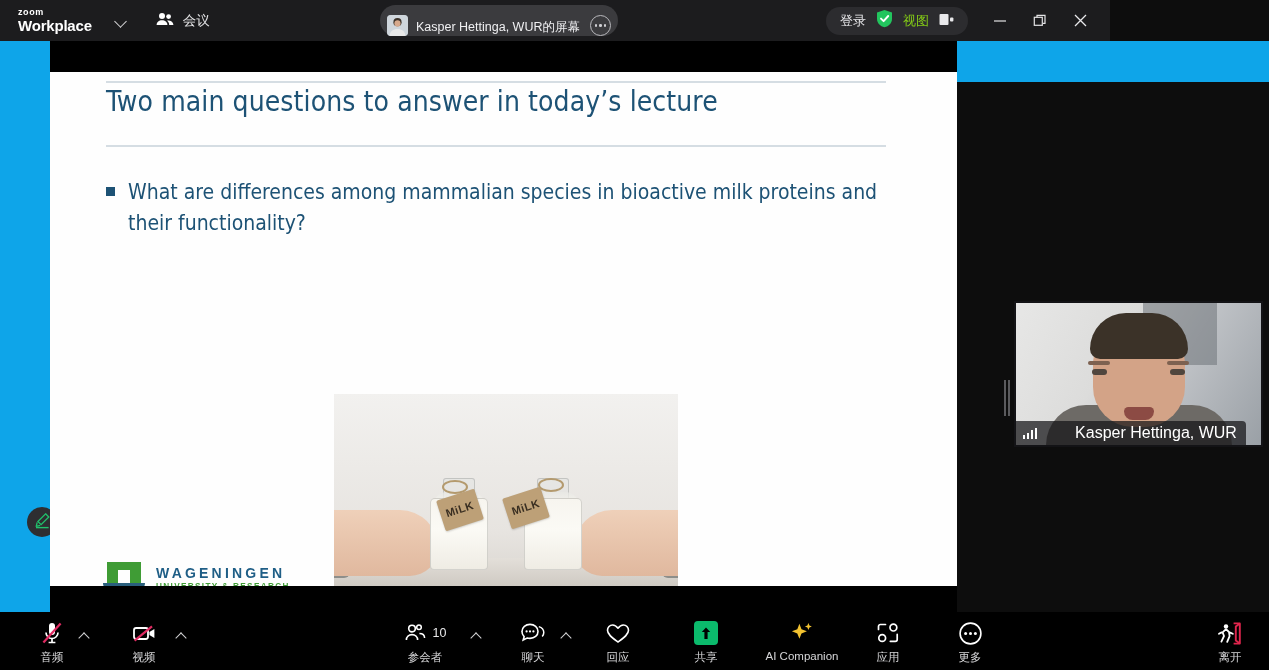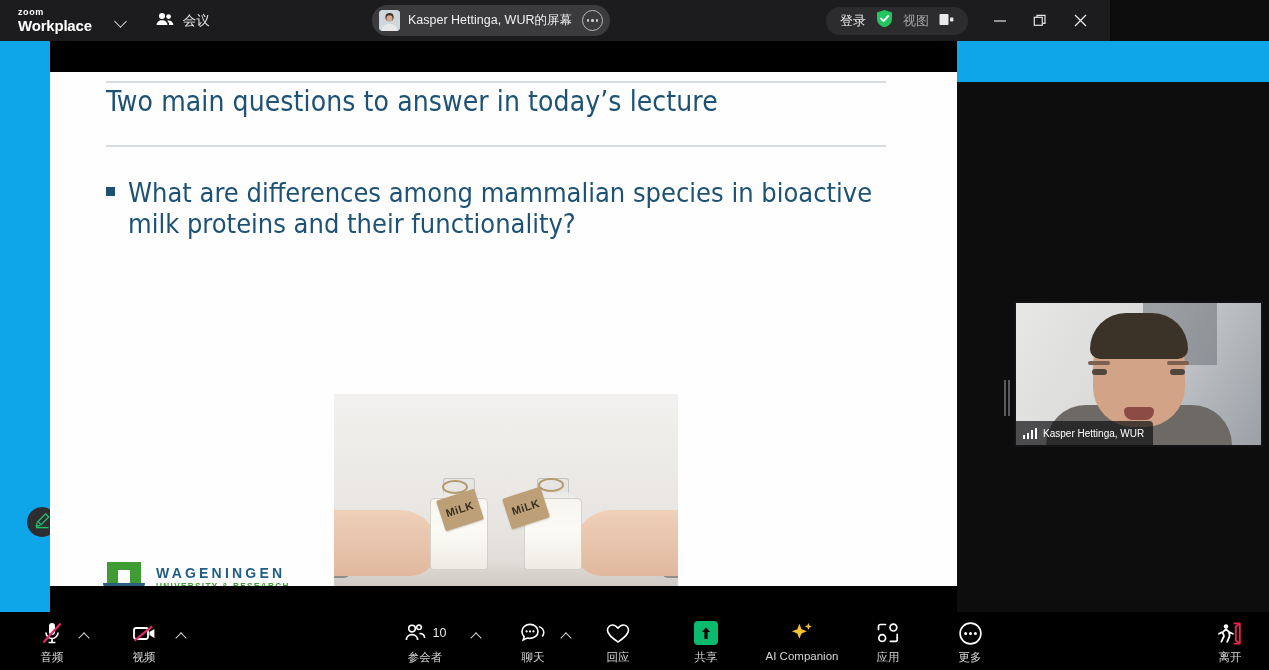--- a/index.html
+++ b/index.html
@@ -23,42 +23,42 @@
   }
   .chev-down::after {
     content: ""; position: absolute; left: 2px; top: 3px; width: 8px; height: 8px;
     border-right: 1.4px solid #d6d6d8; border-bottom: 1.4px solid #d6d6d8;
     transform: rotate(45deg);
   }
   .meet-group { display: flex; align-items: center; margin-left: 28px; gap: 9px; cursor: pointer; }
   .meet-label { font-size: 13.5px; color: #e6e6e8; }
 
   .share-pill {
-    position: absolute; left: 372px; top: 5px; height: 31px; width: 238px;
-    background: #3b3b3e; border-radius: 16px; display: flex; align-items: center; gap: 8px;
+    position: absolute; left: 380px; top: 5px; height: 31px; width: 238px;
+    background: #3b3b3e; border-radius: 16px; display: flex; align-items: flex-end; gap: 8px;
     padding: 0 7px;
   }
   .pill-avatar {
     width: 21px; height: 21px; border-radius: 4px; overflow: hidden; flex: 0 0 auto;
     background: #9aa3ab; position: relative;
   }
   .pill-text { font-size: 12.5px; color: #f0f0f2; white-space: nowrap; flex: 1 1 auto; }
   .pill-more {
     width: 21px; height: 21px; border-radius: 50%; border: 1.2px solid #b9b9bd;
     display: flex; align-items: center; justify-content: center; gap: 2px; flex: 0 0 auto; cursor: pointer;
   }
   .pill-more i { width: 2.4px; height: 2.4px; border-radius: 50%; background: #cfcfd3; display: block; }
 
   .right-cluster { position: absolute; right: 10px; top: 0; height: 41px; display: flex; align-items: center; }
   .login-group {
     display: flex; align-items: center; gap: 10px; background: #2c2c2f;
     border-radius: 15px; height: 28px; padding: 0 14px; margin-right: 12px;
   }
   .login-label { font-size: 13px; color: #e9e9ec; cursor: pointer; }
-  .view-label { font-size: 13px; color: #a3a3a3; cursor: pointer; }
+  .view-label { font-size: 13px; color: #84cc16; cursor: pointer; }
   .wbtn { width: 40px; height: 41px; display: flex; align-items: center; justify-content: center; cursor: pointer; }
 
   
   .stage { position: absolute; left: 0; top: 41px; width: 1269px; height: 571px; background: #0ea5e9; }
   .share-frame { position: absolute; left: 50px; top: 0; width: 907px; height: 571px; background: #000; }
   .slide {
     position: absolute; left: 0; top: 31px; width: 907px; height: 514px; background: #fefefe;
     overflow: hidden;
   }
   .slide-title {
@@ -67,21 +67,21 @@
     font-size: 28px; color: #1d5275; letter-spacing: .1px; white-space: nowrap;
   }
   .rule { position: absolute; left: 56px; width: 780px; height: 1.6px; background: #d5dde3; }
   .rule-top { top: 9px; }
   .rule-bot { top: 73px; }
 
   .bullets { position: absolute; left: 56px; top: 105px; width: 800px; }
   .bullet { display: flex; margin-bottom: 20px; }
   .bullet-mark { width: 9px; height: 9px; background: #1d5275; margin-top: 10px; flex: 0 0 auto; }
   .bullet-text {
-    margin-left: 13px; font-size: 27px; line-height: 31px; color: #1d5275;
+    margin-left: 13px; font-size: 21px; line-height: 31px; color: #1d5275;
     font-family: "DejaVu Sans Condensed", "Liberation Sans", sans-serif;
   }
 
   
   .photo {
     position: absolute; left: 284px; top: 322px; width: 344px; height: 192px;
     background: linear-gradient(170deg,#efeeec 0%,#e8e6e3 55%,#ddd9d4 100%);
     overflow: hidden;
   }
   .ph-wall { position: absolute; inset: 0; background: linear-gradient(180deg,#f2f1ef 0%,#e7e4e0 72%,#d9d5cf 100%); }
@@ -142,21 +142,21 @@
   .veye { position: absolute; top: 66px; width: 15px; height: 6px; background: #50463e; border-radius: 4px; }
   .veye.l { left: 76px; } .veye.r { right: 76px; }
   .vmouth { position: absolute; left: 50%; top: 104px; transform: translateX(-50%); width: 30px; height: 13px;
     background: #8c4b44; border-radius: 6px 6px 12px 12px; }
   .vbody { position: absolute; left: 50%; bottom: 0; transform: translateX(-50%); width: 186px; height: 40px;
     background: #6d6a66; border-radius: 60px 60px 0 0; }
   .vname {
     position: absolute; left: 0; bottom: 0; height: 24px; background: rgba(20,20,22,.72);
     display: flex; align-items: center; gap: 6px; padding: 0 9px 0 7px; border-radius: 0 4px 0 0;
   }
-  .vname .txt { font-size: 10px; color: #ffffff; white-space: nowrap; }
+  .vname .txt { font-size: 16px; color: #ffffff; white-space: nowrap; margin-left: 32px; }
   .bars { display: flex; align-items: flex-end; gap: 1.5px; height: 11px; }
   .bars i { width: 2.4px; background: #fff; display: block; }
   .bars i:nth-child(1){height:4px}.bars i:nth-child(2){height:6px}
   .bars i:nth-child(3){height:8.5px}.bars i:nth-child(4){height:11px}
 
   
   .toolbar { position: absolute; left: 0; top: 612px; width: 1269px; height: 58px; background: #000; }
   .tb-item {
     position: absolute; top: 8px; display: flex; flex-direction: column; align-items: center;
     width: 64px; cursor: pointer;

